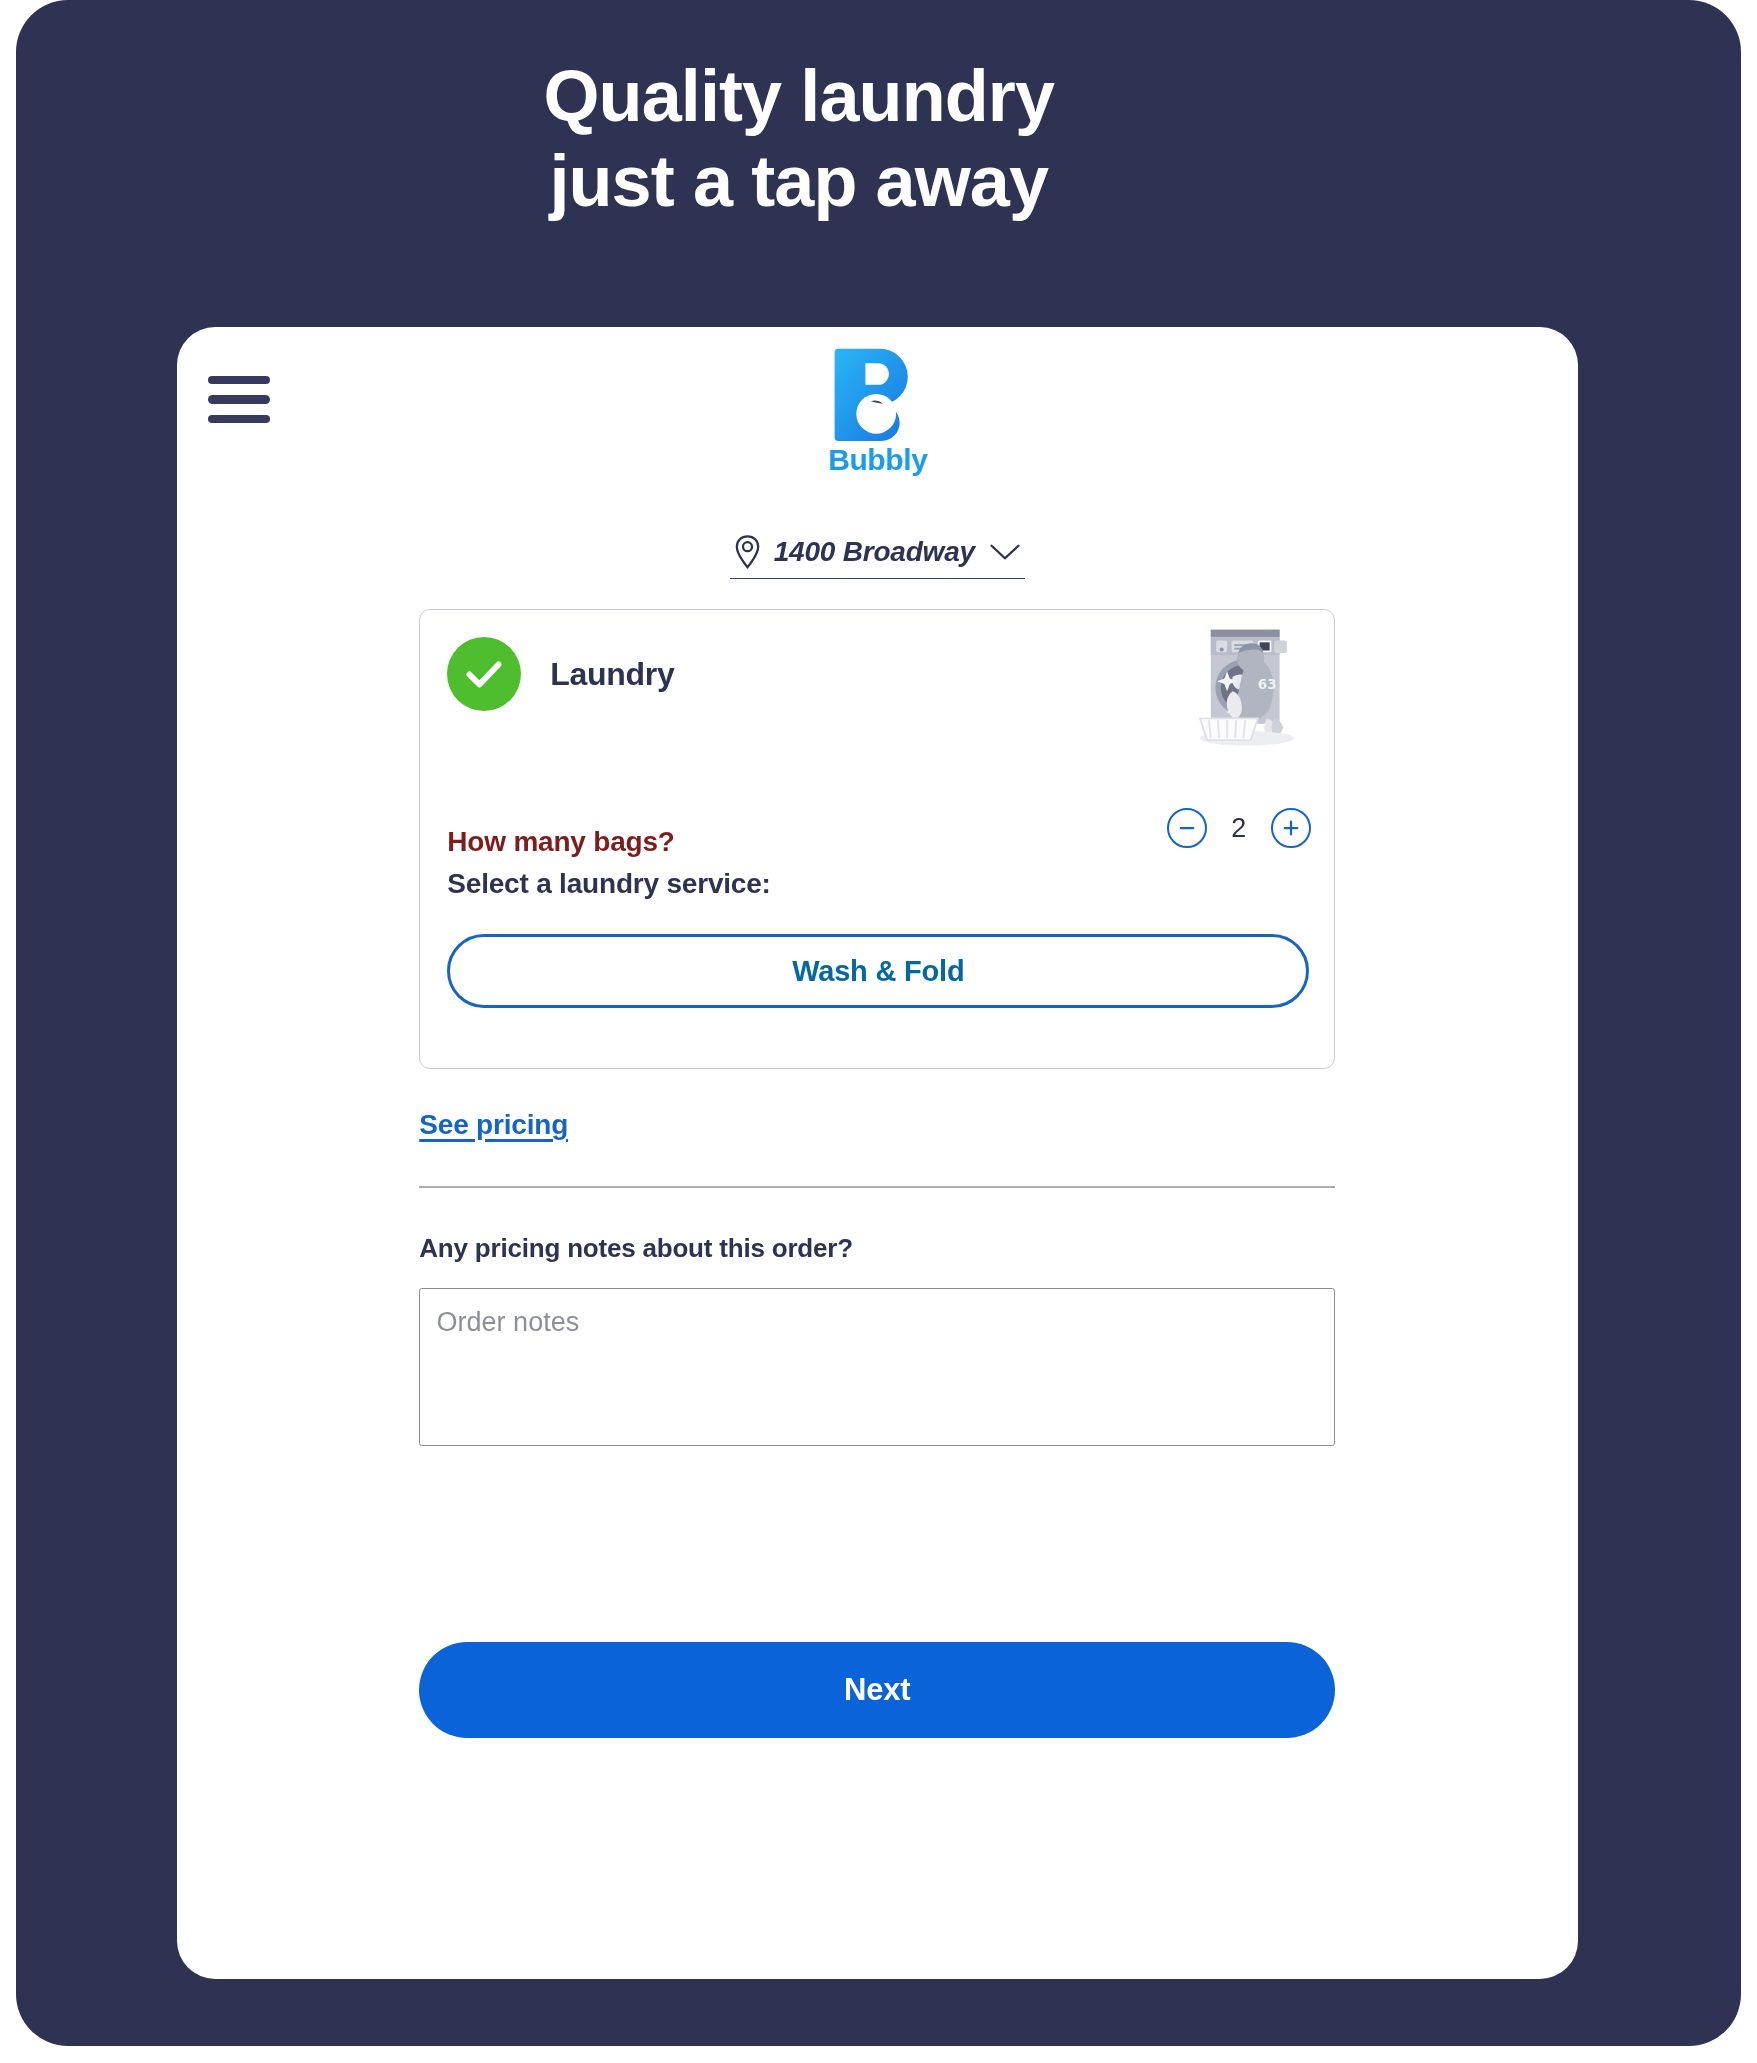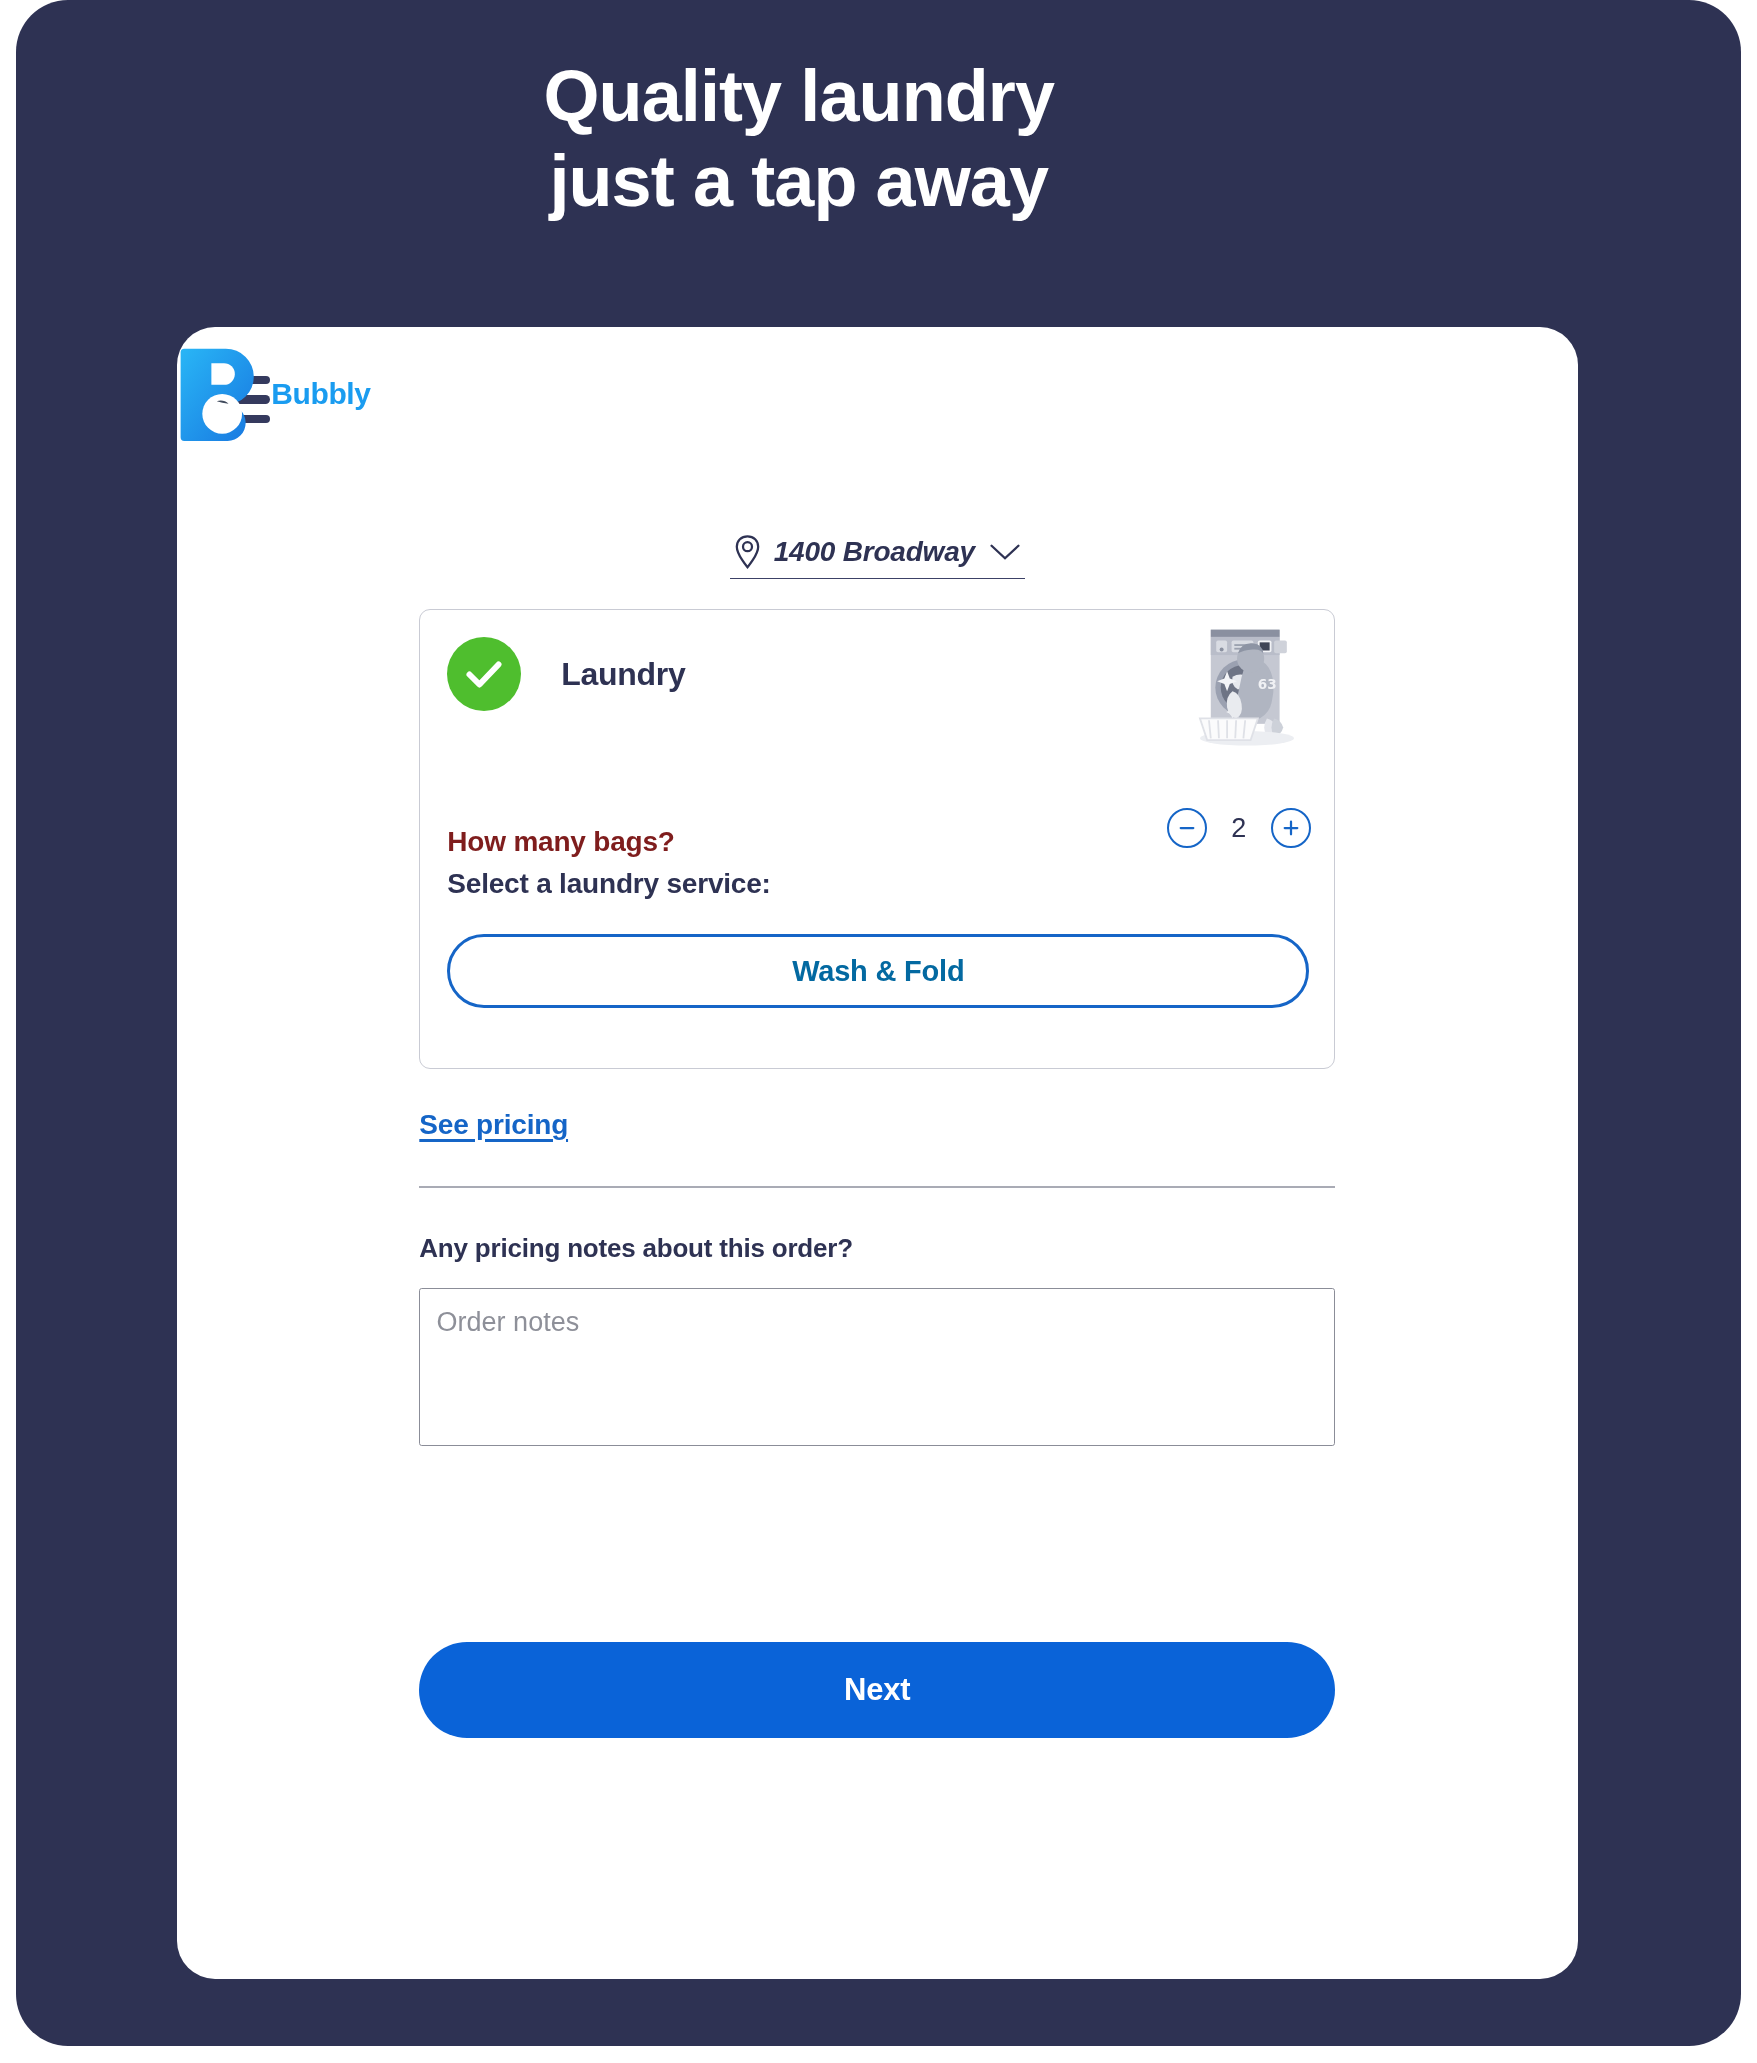--- a/index.html
+++ b/index.html
@@ -80,21 +80,21 @@
     background: #353a5e;
   }
 
   
   .logo-wrap {
     position: absolute;
     left: 0;
     top: 18px;
     width: 1401px;
     display: flex;
-    flex-direction: row;
+    flex-direction: column;
     align-items: center;
   }
   .logo-mark {
     width: 94px;
     height: 96px;
     display: block;
   }
   .logo-word {
     margin-top: 1.8px;
     font-size: 30px;
@@ -142,21 +142,21 @@
     box-sizing: border-box;
     background: #ffffff;
   }
 
   .service-head {
     position: absolute;
     left: 27px;
     top: 27px;
     display: flex;
     align-items: center;
-    gap: 40px;
+    gap: 29px;
   }
   .check-circle {
     width: 74px;
     height: 74px;
     border-radius: 50%;
     background: #4fbe2e;
     display: flex;
     align-items: center;
     justify-content: center;
   }

